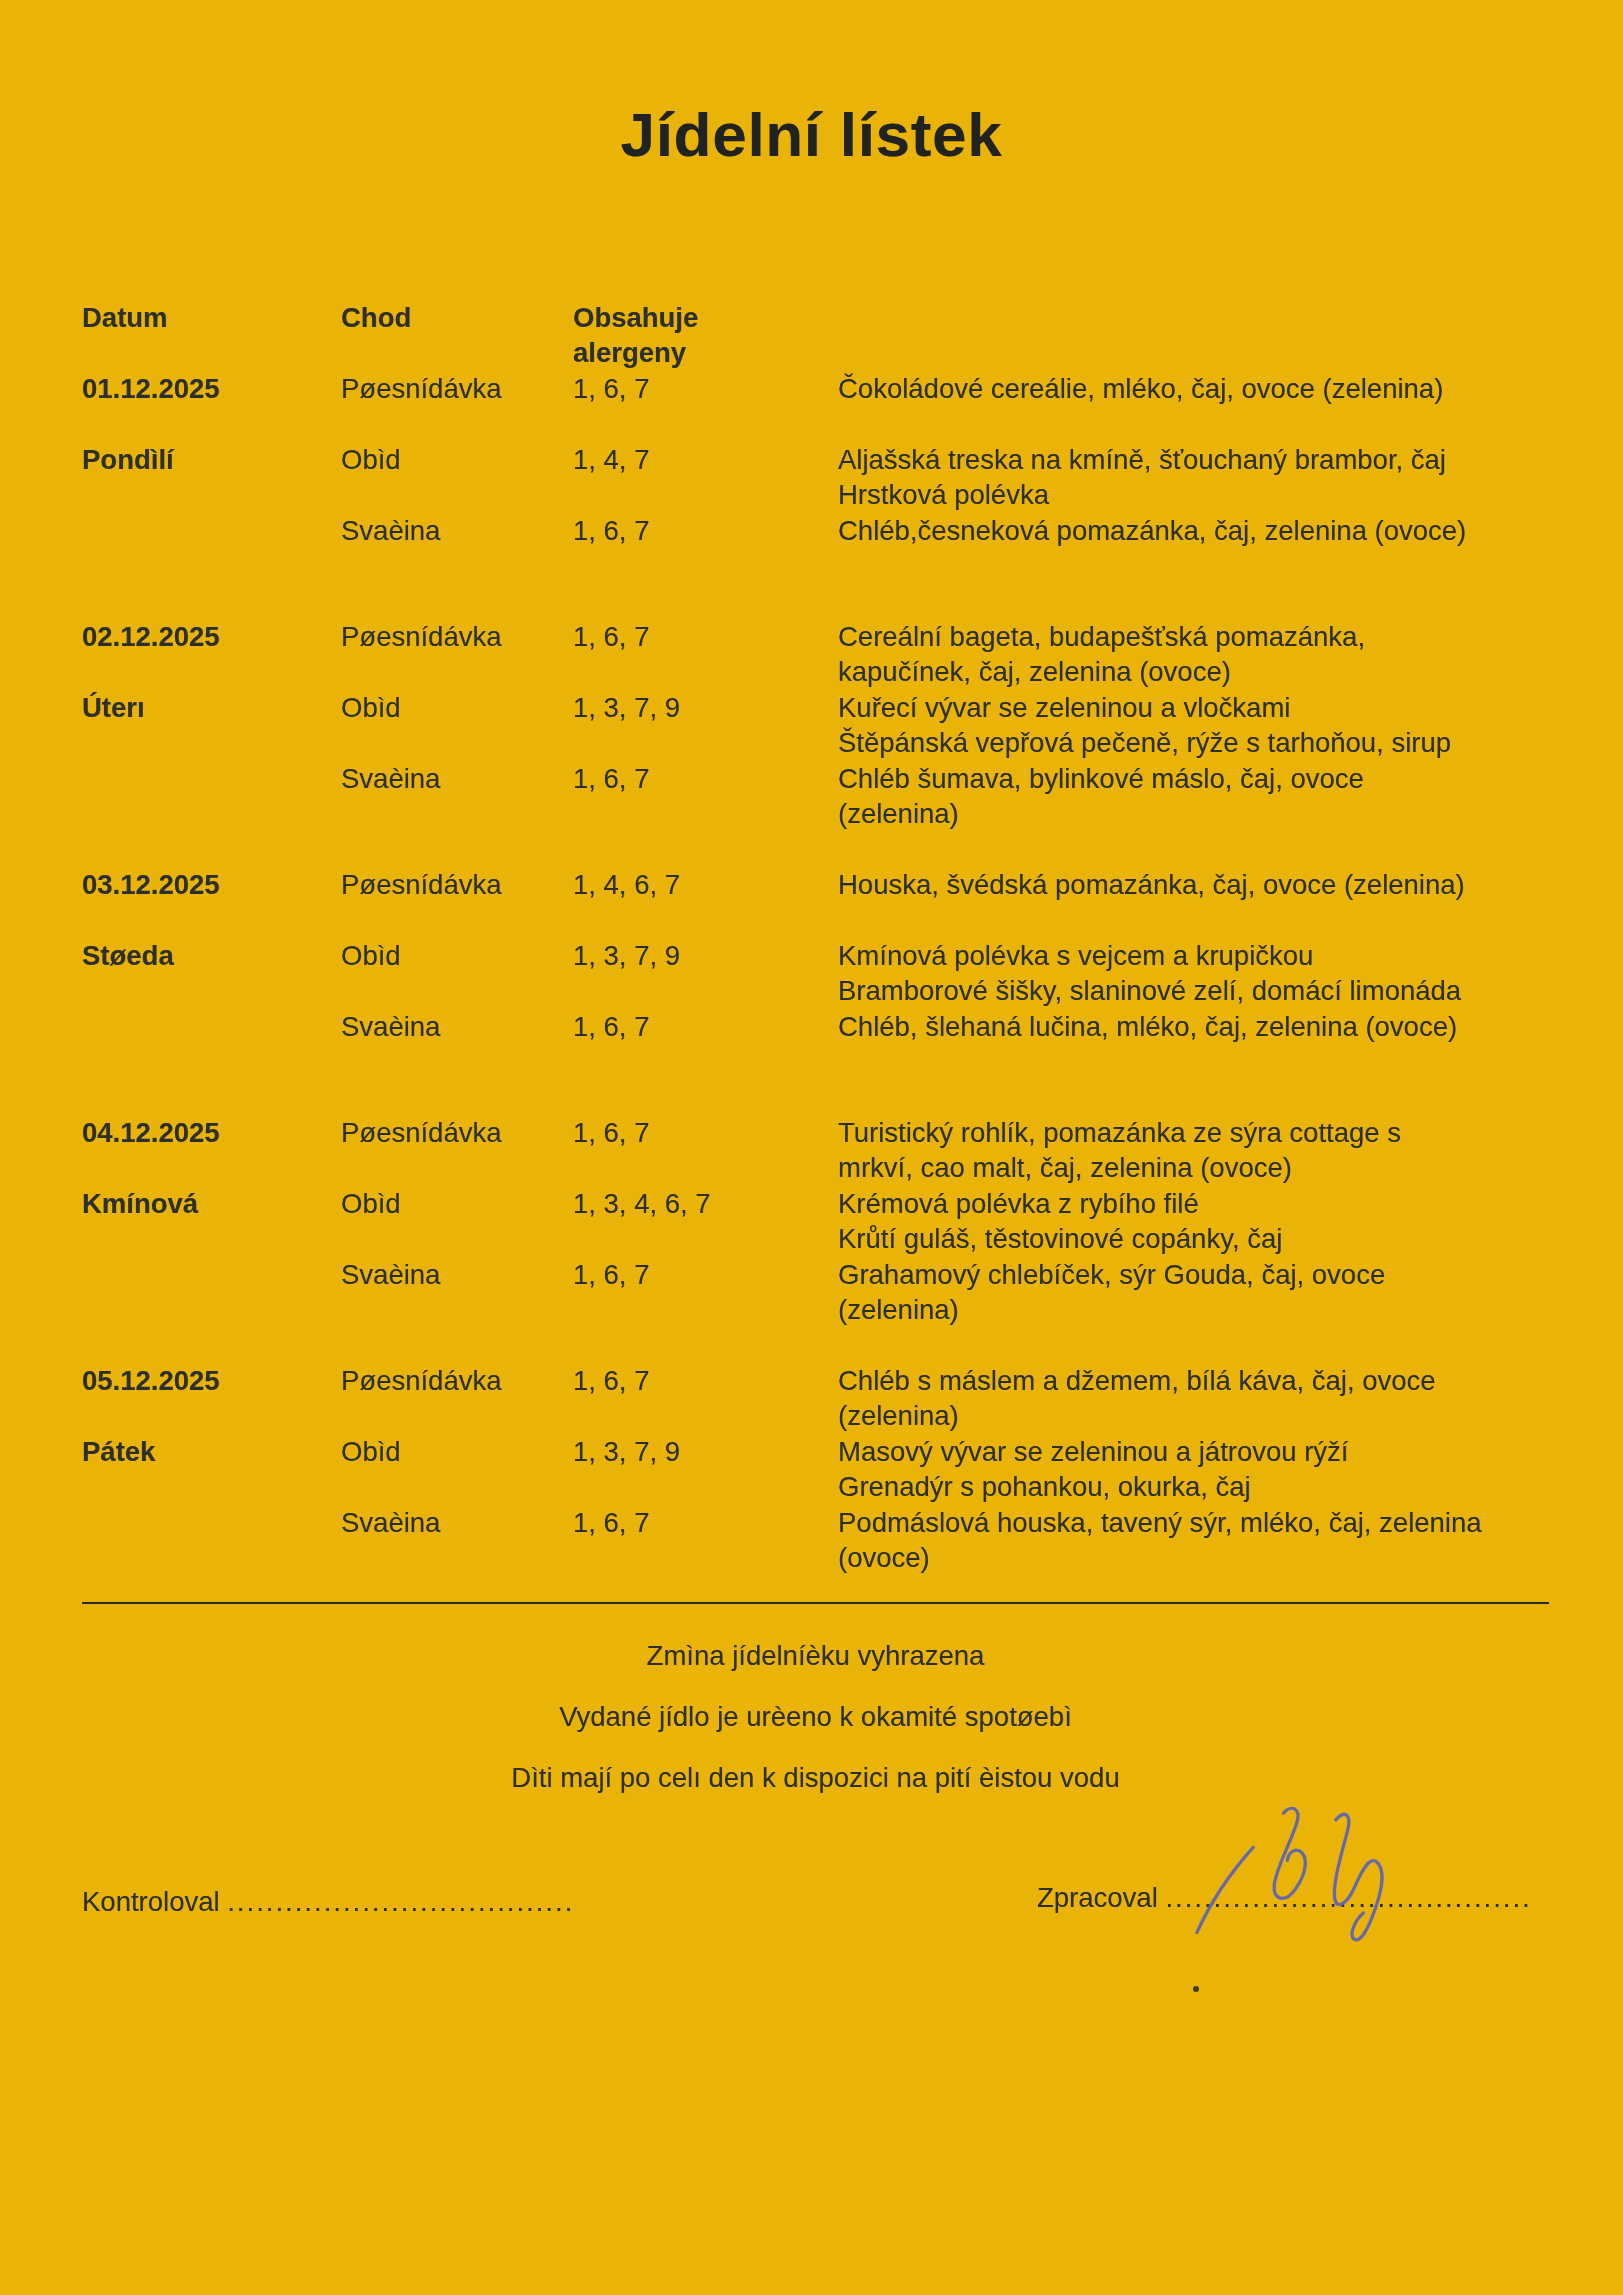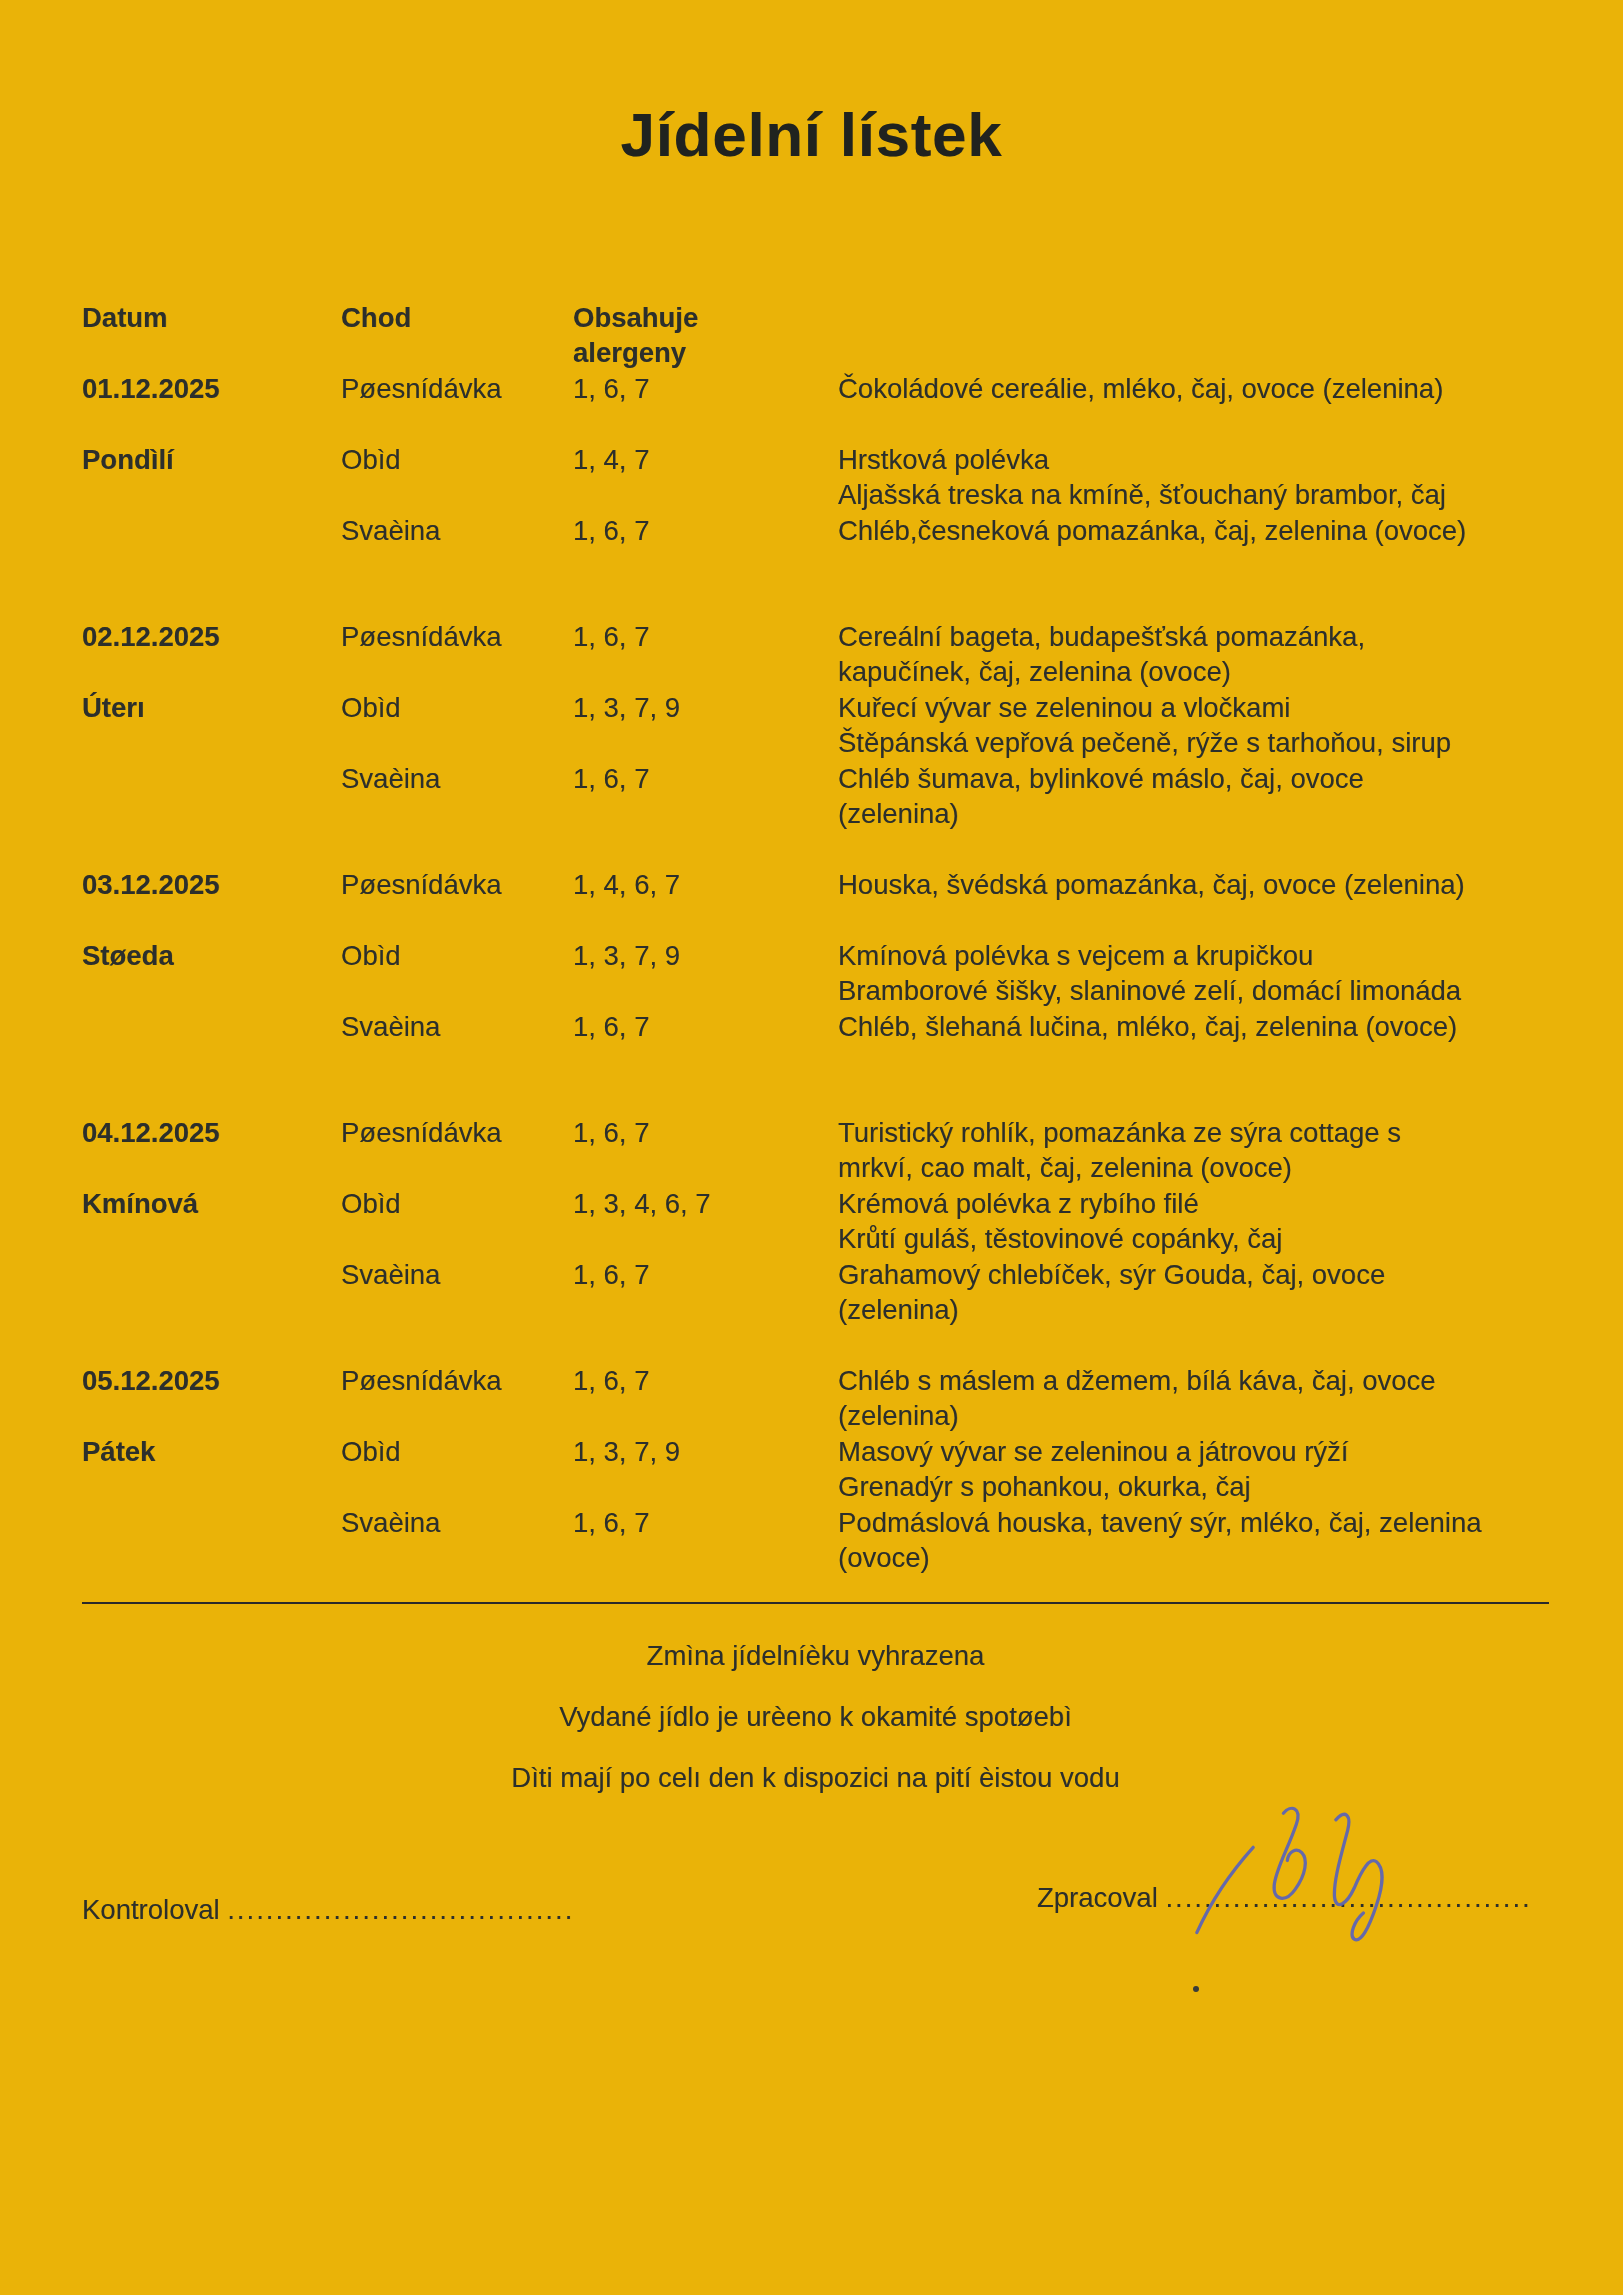--- a/index.html
+++ b/index.html
@@ -18,21 +18,21 @@
   .menu { margin:134px 74px 0 82px; }
   .row { display:grid; grid-template-columns:259px 232px 265px 1fr; align-items:start; }
   .course-row { min-height:71px; }
   .header-row { min-height:71px; }
   .bold { font-weight:bold; }
   .meal div { white-space:nowrap; }
   .divider { border-top:2px solid #2a2a2a; margin-top:26px; height:0; }
   .notes { text-align:center; margin-top:34px; }
   .note { margin-bottom:26px; }
   .sig-row { position:absolute; top:1880px; left:0; width:1623px; }
-  .kontroloval { position:absolute; left:82px; top:12px; white-space:nowrap; }
+  .kontroloval { position:absolute; left:82px; top:4px; white-space:nowrap; }
   .zpracoval { position:absolute; left:1037px; top:0; white-space:nowrap; }
   .dots { letter-spacing:2px; }
   .signature-svg { position:absolute; left:1185px; top:1804px; }
   .speck { position:absolute; left:1193px; top:1986px; width:5.9px; height:5.9px;
            border-radius:50%; background:#3a3d3a; }
 </style>
 </head>
 <body>
 
 <div class="page">
@@ -58,22 +58,22 @@
         <div>1, 6, 7</div>
         <div class="meal">
           <div>Čokoládové cereálie, mléko, čaj, ovoce (zelenina)</div>
         </div>
       </div>
       <div class="row course-row">
         <div class="bold">Pondìlí</div>
         <div>Obìd</div>
         <div>1, 4, 7</div>
         <div class="meal">
+          <div>Aljašská treska na kmíně, šťouchaný brambor, čaj</div>
           <div>Hrstková polévka</div>
-          <div>Aljašská treska na kmíně, šťouchaný brambor, čaj</div>
         </div>
       </div>
       <div class="row course-row">
         <div></div>
         <div>Svaèina</div>
         <div>1, 6, 7</div>
         <div class="meal">
           <div>Chléb,česneková pomazánka, čaj, zelenina (ovoce)</div>
         </div>
       </div>

